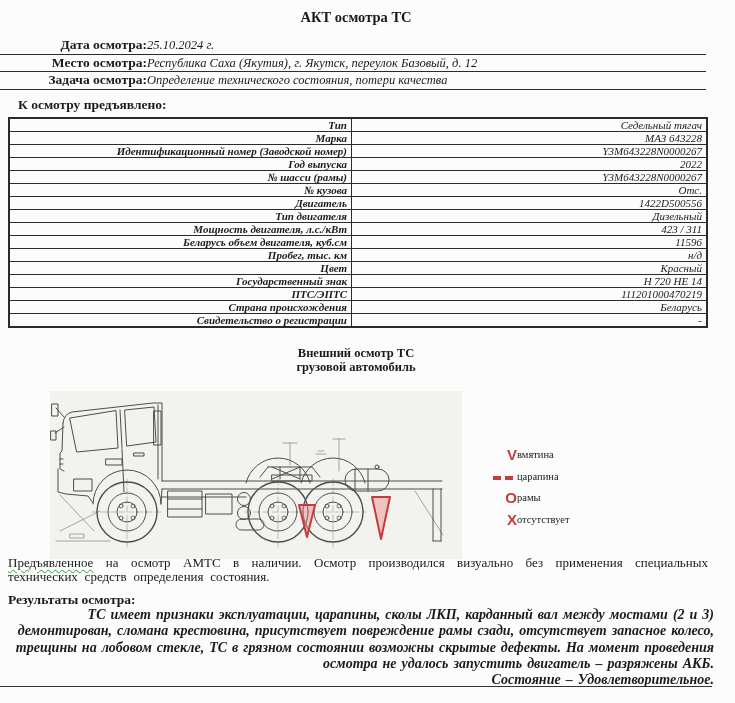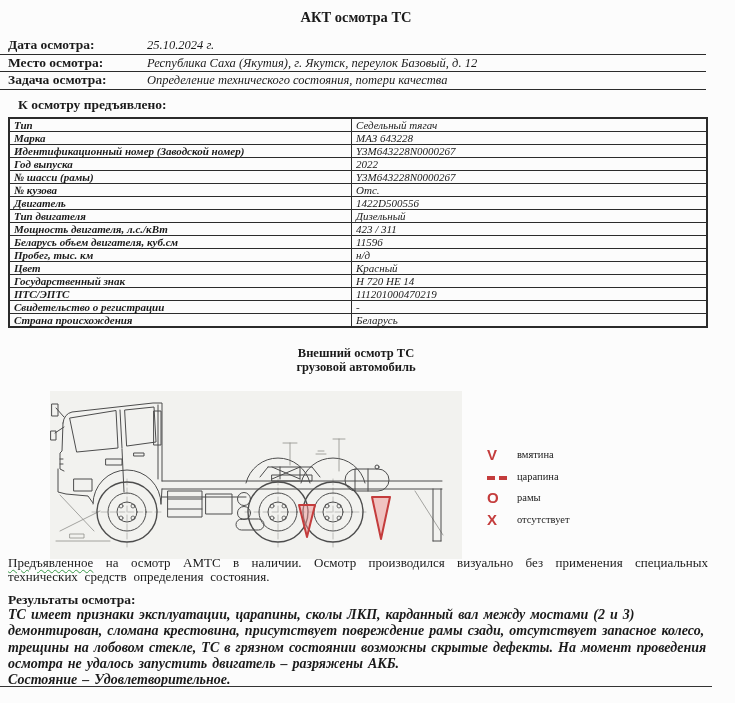--- a/index.html
+++ b/index.html
@@ -1,21 +1,21 @@
 <!DOCTYPE html>
 <html><head>
 <meta charset="utf-8">
 <style>
   html,body{margin:0;padding:0;}
   body{
     width:735px;height:703px;position:relative;overflow:hidden;
     background:#fcfcfc;color:#1a1a1a;
     font-family:"Liberation Serif","DejaVu Serif",serif;
   }
-  .abs{position:absolute;}
+  .abs{position:absolute;text-align:right;}
   
   .doc-title{top:9px;left:0;width:712px;text-align:center;font-weight:bold;font-size:14.5px;}
   
   .hf-wrap{top:37px;left:0;width:706px;}
   .hf-row{display:flex;align-items:flex-start;height:17.5px;border-bottom:1.5px solid #2b2b2b;padding-left:8px;box-sizing:border-box;}
   .hf-label{flex:0 0 139px;font-weight:bold;font-size:13.5px;line-height:16px;}
   .hf-value{font-style:italic;font-size:12.5px;line-height:16px;}
   
   .sec-heading{top:97px;left:18px;font-weight:bold;font-size:13.5px;}
   
@@ -120,26 +120,26 @@
         </tr>
         <tr>
           <td class="cell-label"><span>Государственный знак</span></td>
           <td class="cell-value">Н 720 НЕ 14</td>
         </tr>
         <tr>
           <td class="cell-label"><span>ПТС/ЭПТС</span></td>
           <td class="cell-value">111201000470219</td>
         </tr>
         <tr>
+          <td class="cell-label"><span>Страна происхождения</span></td>
+          <td class="cell-value">Беларусь</td>
+        </tr>
+        <tr>
           <td class="cell-label"><span>Свидетельство о регистрации</span></td>
           <td class="cell-value">-</td>
-        </tr>
-        <tr>
-          <td class="cell-label"><span>Страна происхождения</span></td>
-          <td class="cell-value">Беларусь</td>
         </tr>
       </tbody>
   </table>
 </div>
 
 <div class="abs vis-h1">Внешний осмотр ТС</div>
 <div class="abs vis-h2">грузовой автомобиль</div>
 
 <div class="abs truck-box">
   <svg viewBox="0 0 412 168" fill="none" stroke="#4d4d4d" stroke-width="1" stroke-linecap="round" stroke-linejoin="round">

